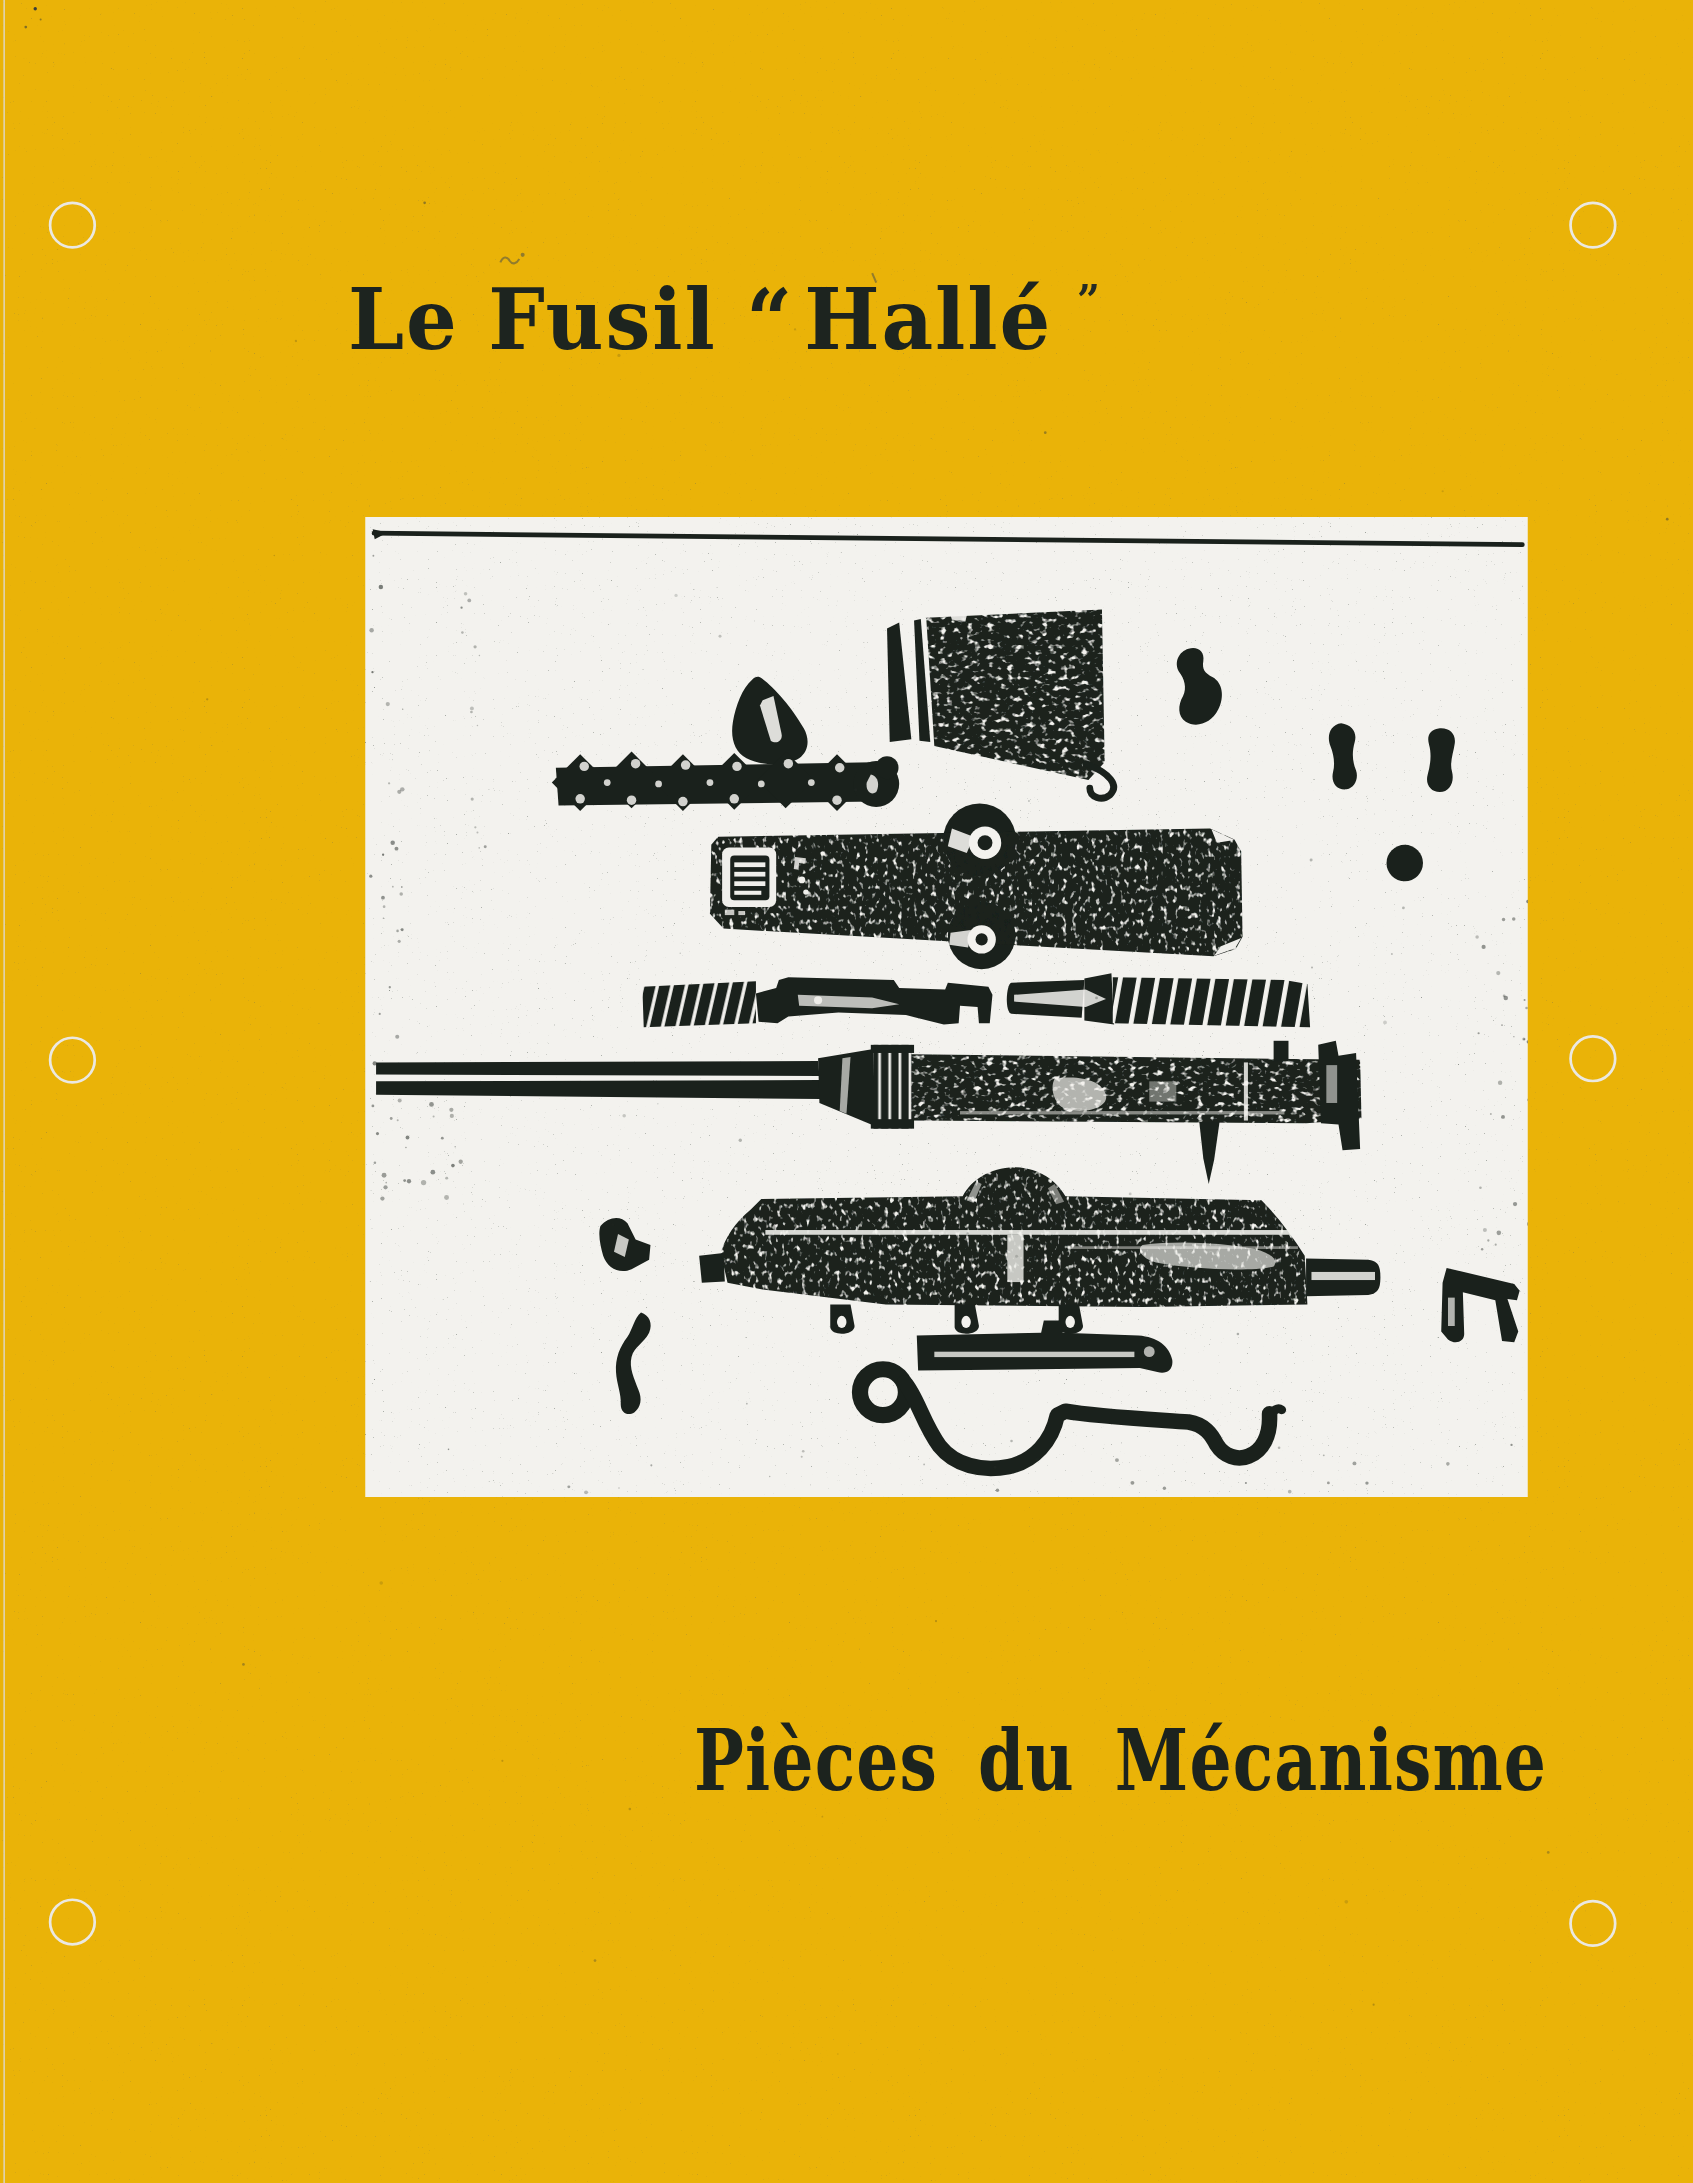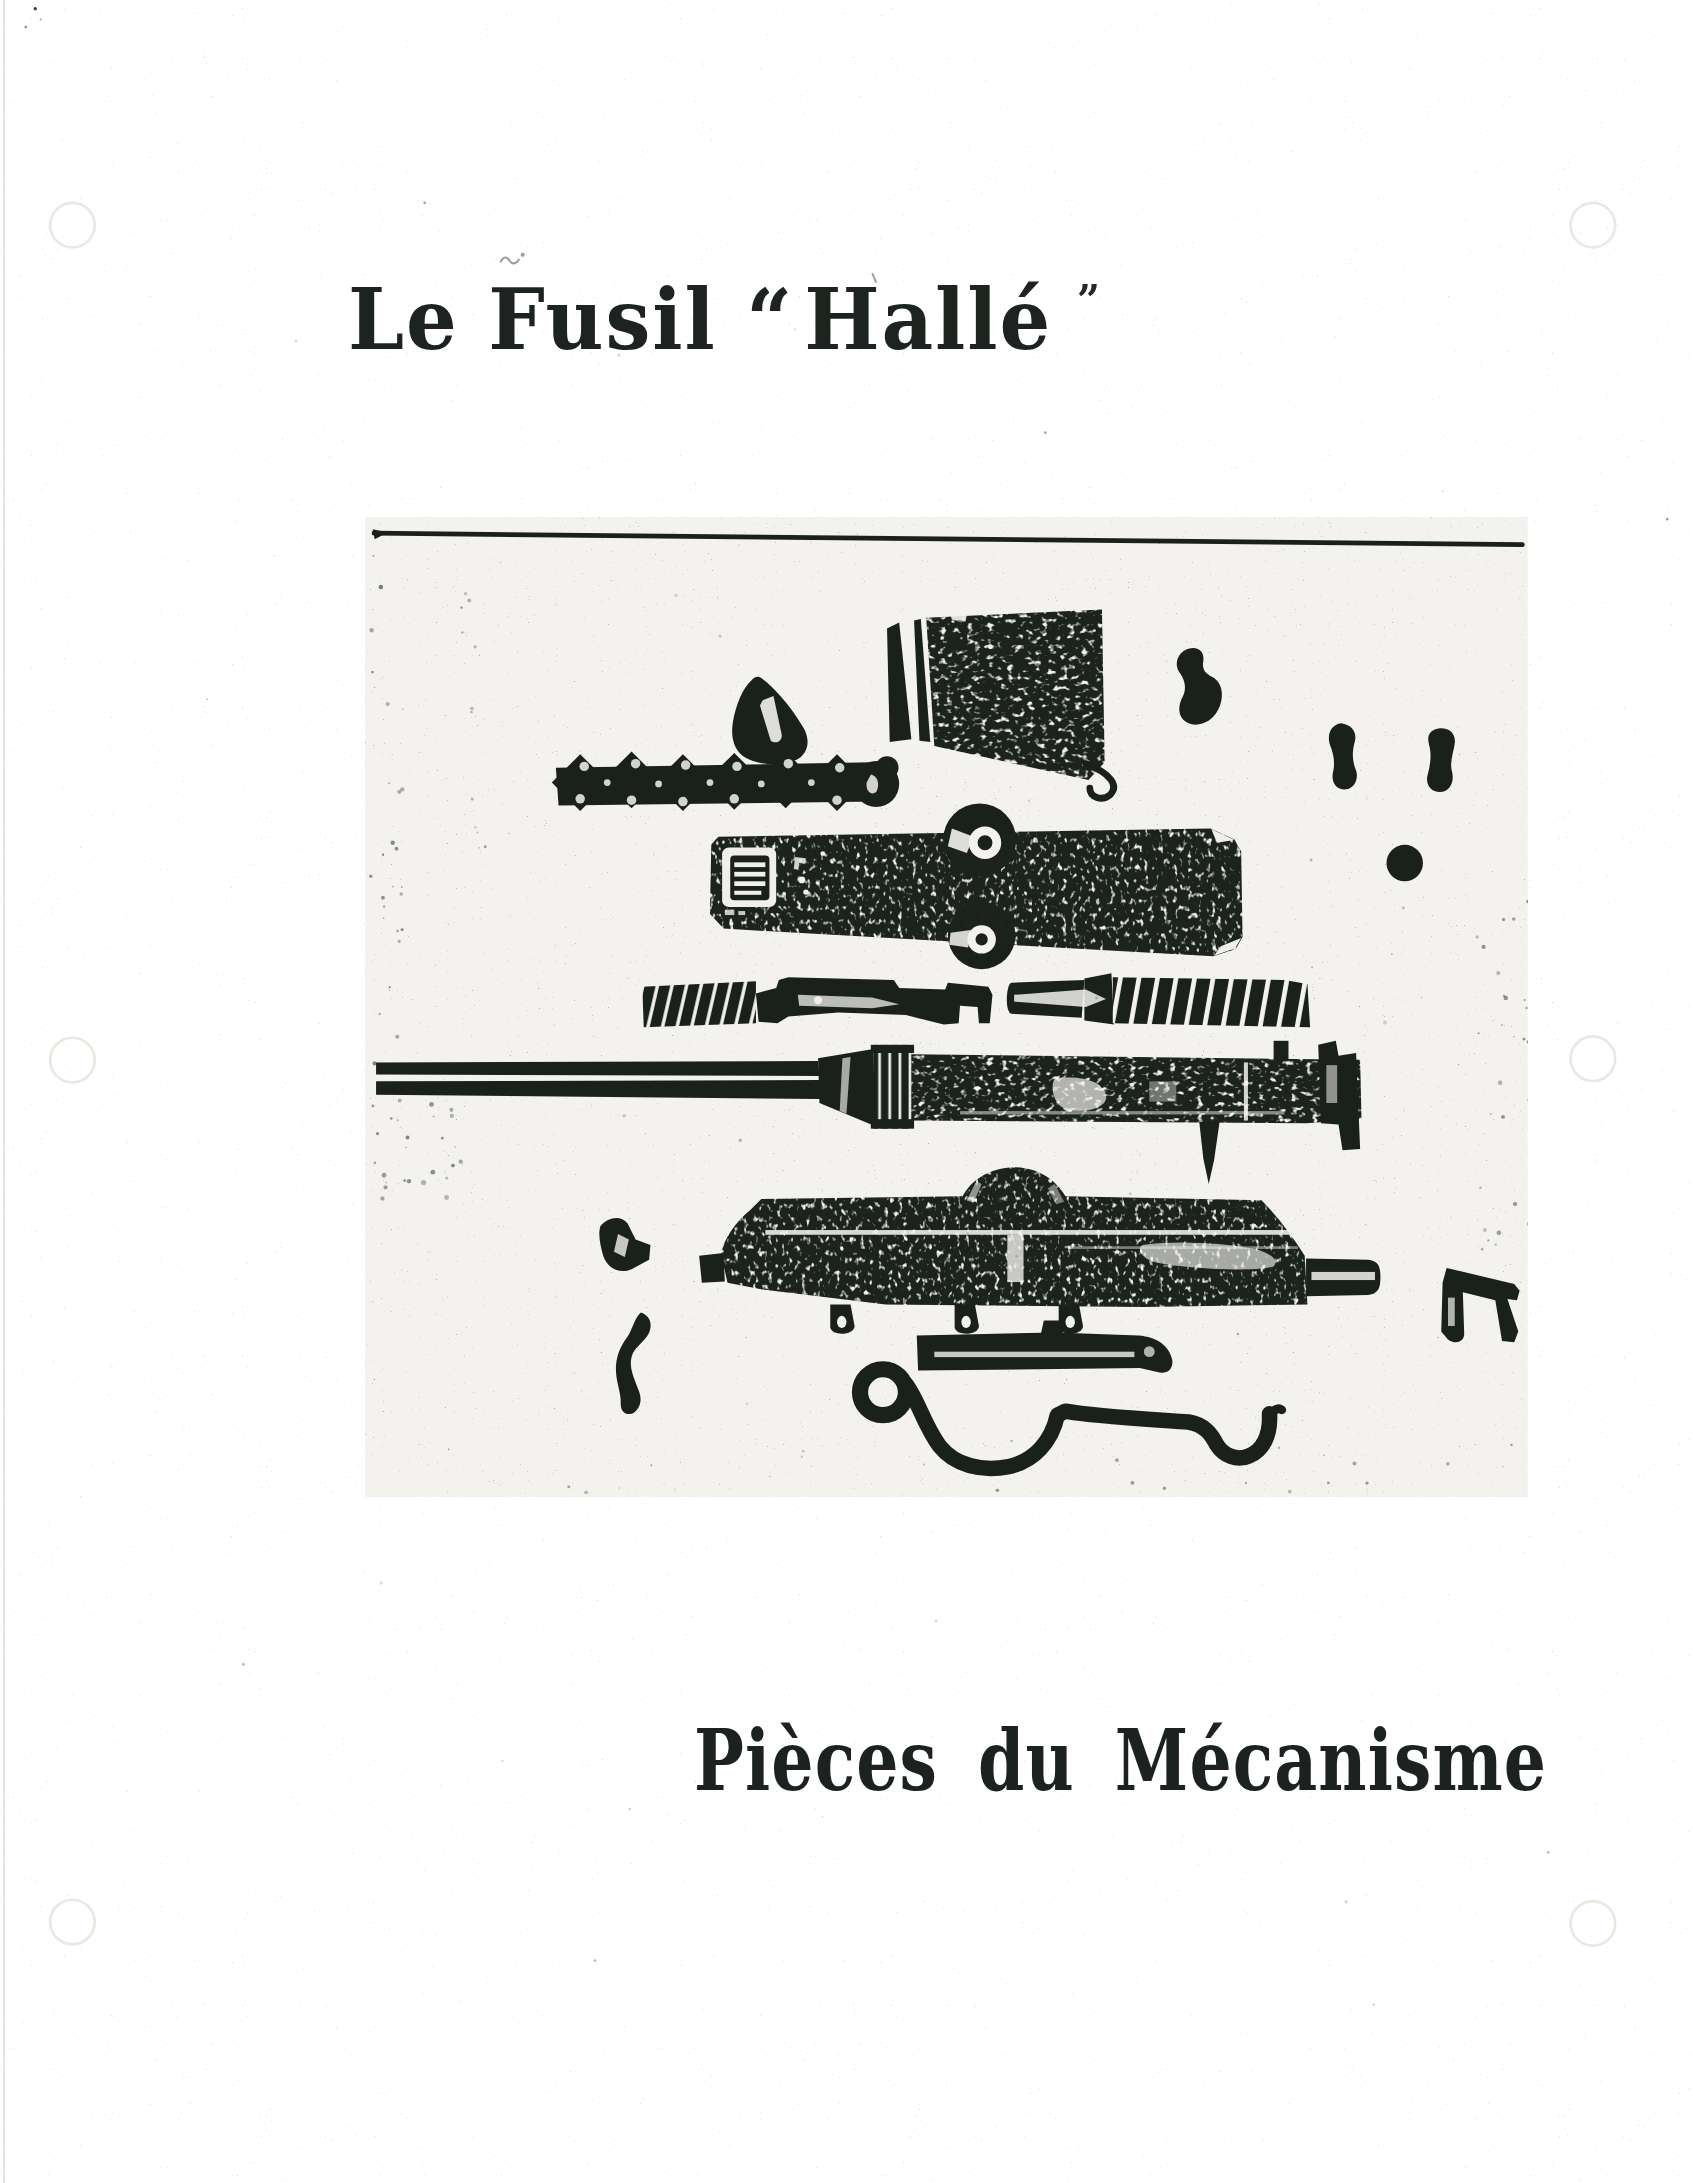--- a/index.html
+++ b/index.html
@@ -1,19 +1,19 @@
 <!DOCTYPE html>
 <html style="font-size:10.8px"><head>
 <meta charset="utf-8">
 <style>
   html,body{margin:0;padding:0;background:#888;}
   .page{
     position:relative;
     width:1693px;height:2183px;
-    background:#ffffff;
+    background:#eab308;
     overflow:hidden;
     font-family:"DejaVu Serif","Liberation Serif",serif;
   }
   .artifact-layer{position:absolute;left:0;top:0;width:1693px;height:2183px;z-index:1;}
   .photo{position:absolute;left:365px;top:517px;width:1163px;height:980px;z-index:2;}
   .title{
     position:absolute;left:348px;top:270px;z-index:3;
     font-size:84px;font-weight:bold;color:#1d241f;
     white-space:nowrap;letter-spacing:2px;
     transform:scaleX(.95);transform-origin:left top;

